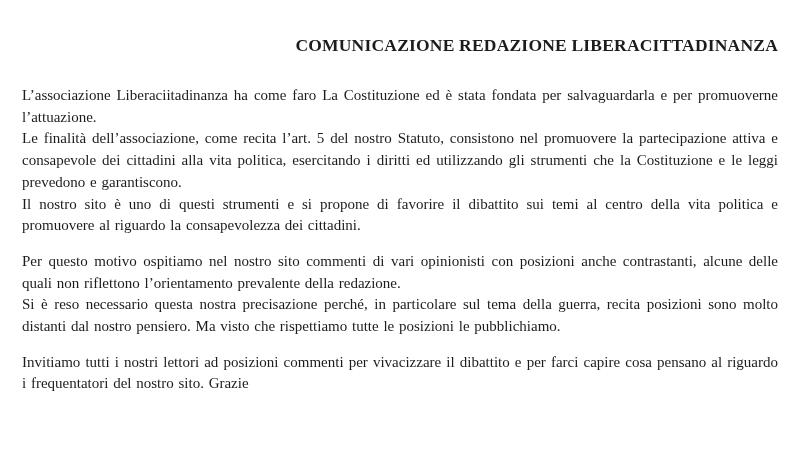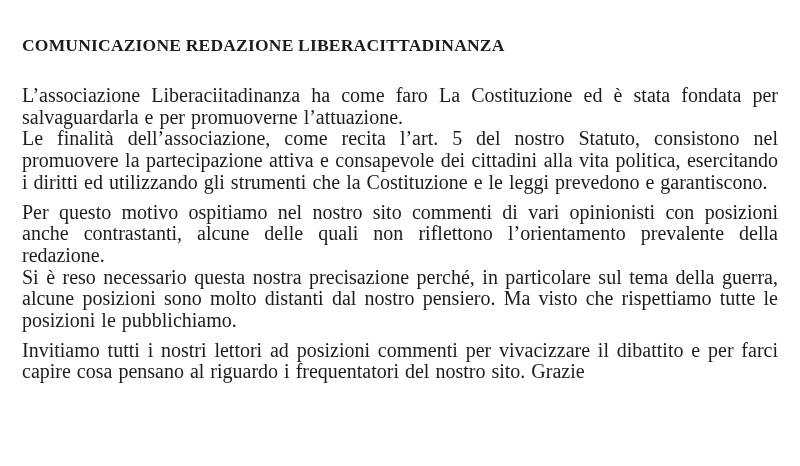--- a/index.html
+++ b/index.html
@@ -18,49 +18,50 @@
     height: 466px;
     padding: 35px 22px 0 22px;
     background: #ffffff;
     color: #1c1c1c;
     font-family: "Liberation Serif", "DejaVu Serif", serif;
   }
   .doc-title {
     font-size: 17.5px;
     line-height: 21px;
     font-weight: 700;
-    text-align: left;
+    text-align: right;
     letter-spacing: 0.2px;
     margin: 0 0 29px 0;
   }
   .section p {
     margin: 0;
-    font-size: 20px;
+    font-size: 15px;
     line-height: 21.7px;
     text-align: justify;
     word-spacing: 1px;
   }
   .section + .section {
-    margin-top: 8px;
+    margin-top: 14px;
   }
 </style>
 </head>
 <body>
 
 <div class="page">
 
   <h1 class="doc-title">COMUNICAZIONE REDAZIONE LIBERACITTADINANZA</h1>
 
   <div class="section">
     <p>L’associazione Liberaciitadinanza ha come faro La Costituzione ed è stata fondata per salvaguardarla e per promuoverne l’attuazione.</p>
     <p>Le finalità dell’associazione, come recita l’art. 5 del nostro Statuto, consistono nel promuovere la partecipazione attiva e consapevole dei cittadini alla vita politica, esercitando i diritti ed utilizzando gli strumenti che la Costituzione e le leggi prevedono e garantiscono.</p>
+    <p>Il nostro sito è uno di questi strumenti e si propone di favorire il dibattito sui temi al centro della  vita politica e promuovere al riguardo la consapevolezza dei cittadini.</p>
   </div>
 
   <div class="section">
     <p>Per questo motivo ospitiamo nel nostro sito commenti di vari opinionisti con posizioni anche contrastanti, alcune delle quali  non riflettono l’orientamento prevalente della redazione.</p>
-    <p>Si è reso necessario questa nostra precisazione perché, in particolare sul tema della guerra, alcune posizioni sono  molto distanti dal nostro pensiero. Ma visto che rispettiamo tutte le posizioni le pubblichiamo.</p>
+    <p>Si è reso necessario questa nostra precisazione perché, in particolare sul tema della guerra, recita posizioni sono  molto distanti dal nostro pensiero. Ma visto che rispettiamo tutte le posizioni le pubblichiamo.</p>
   </div>
 
   <div class="section">
     <p>Invitiamo tutti i nostri lettori ad posizioni commenti per vivacizzare il dibattito e per farci capire cosa pensano al riguardo i frequentatori del nostro sito. Grazie</p>
   </div>
 
 </div>
 
 </body></html>

